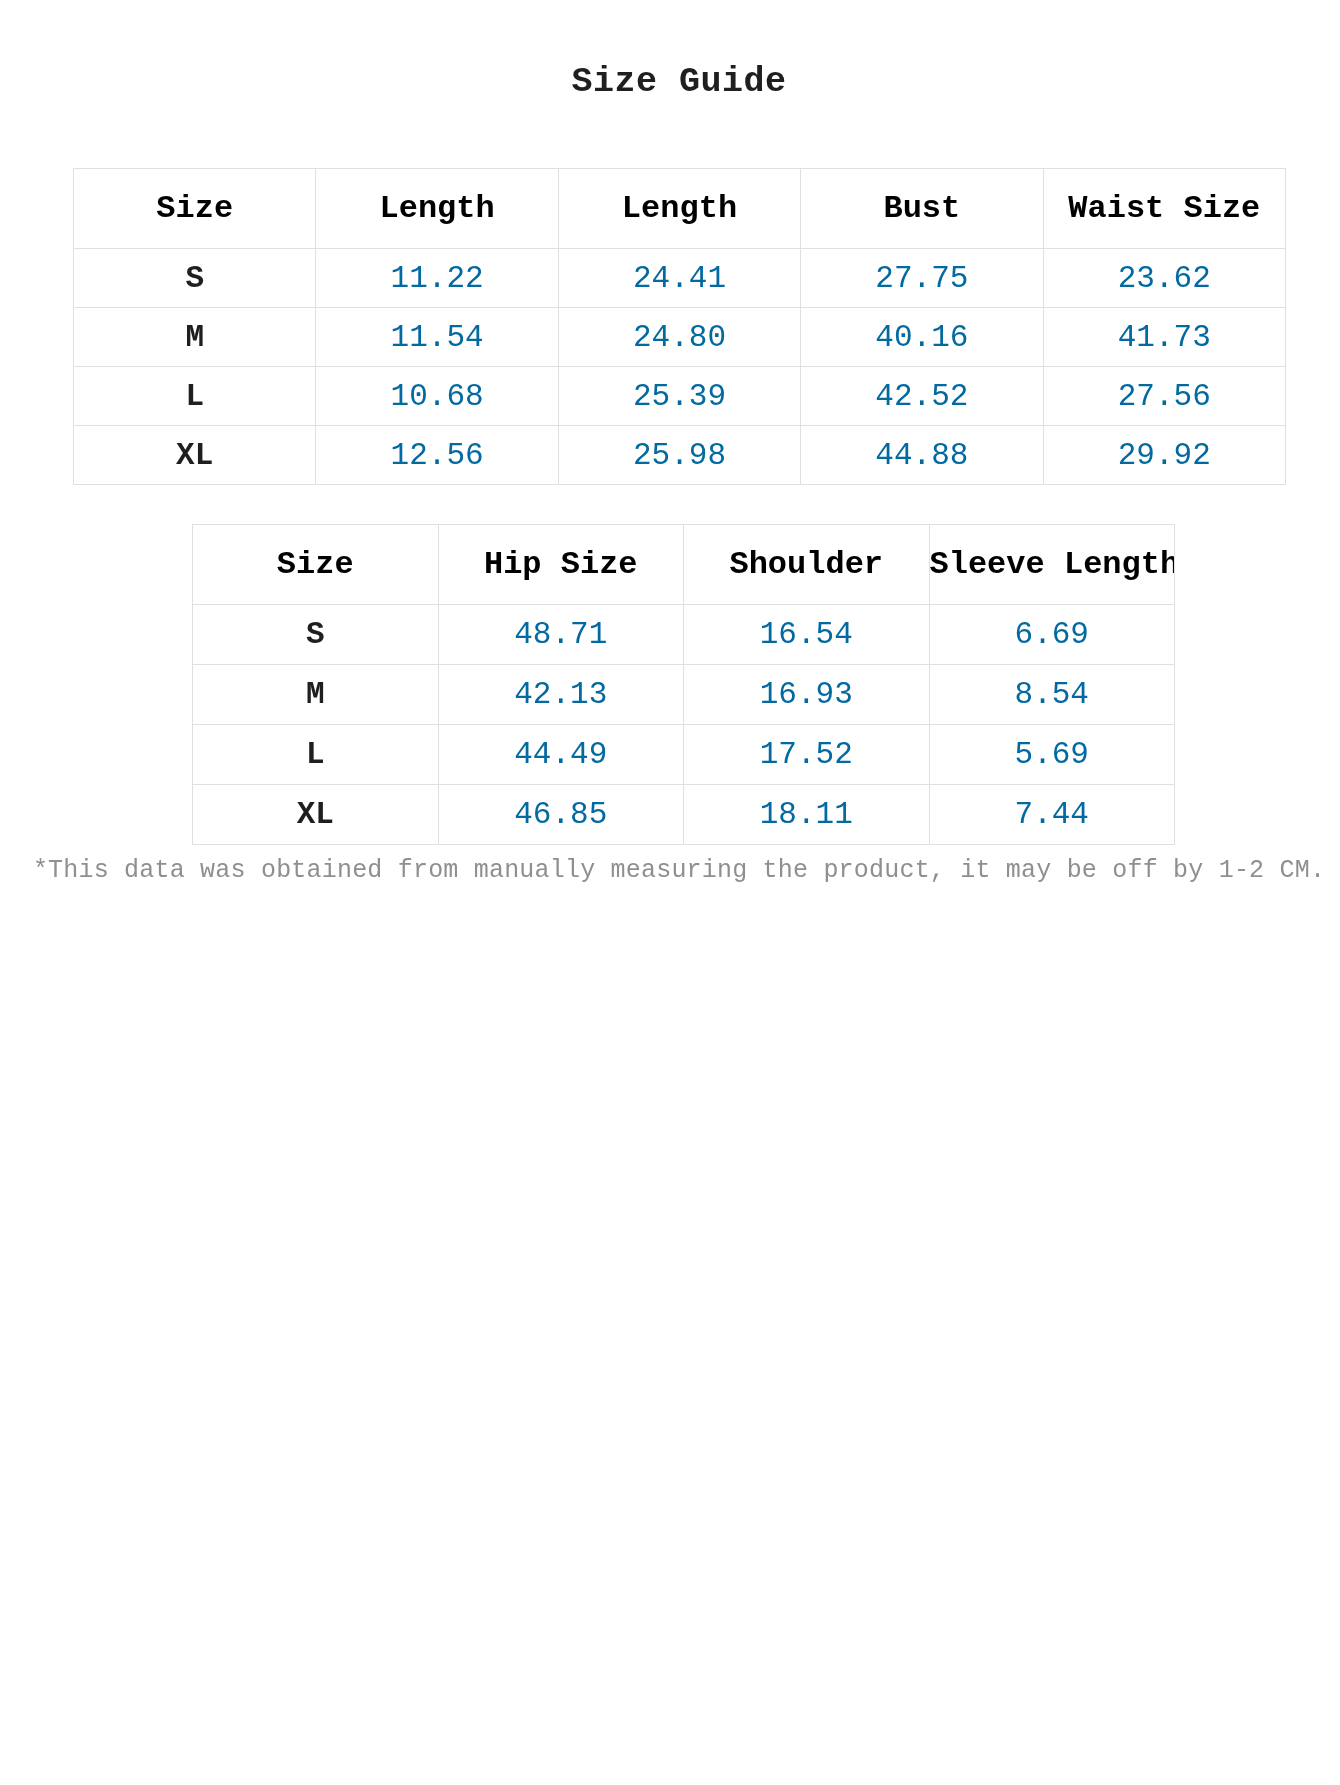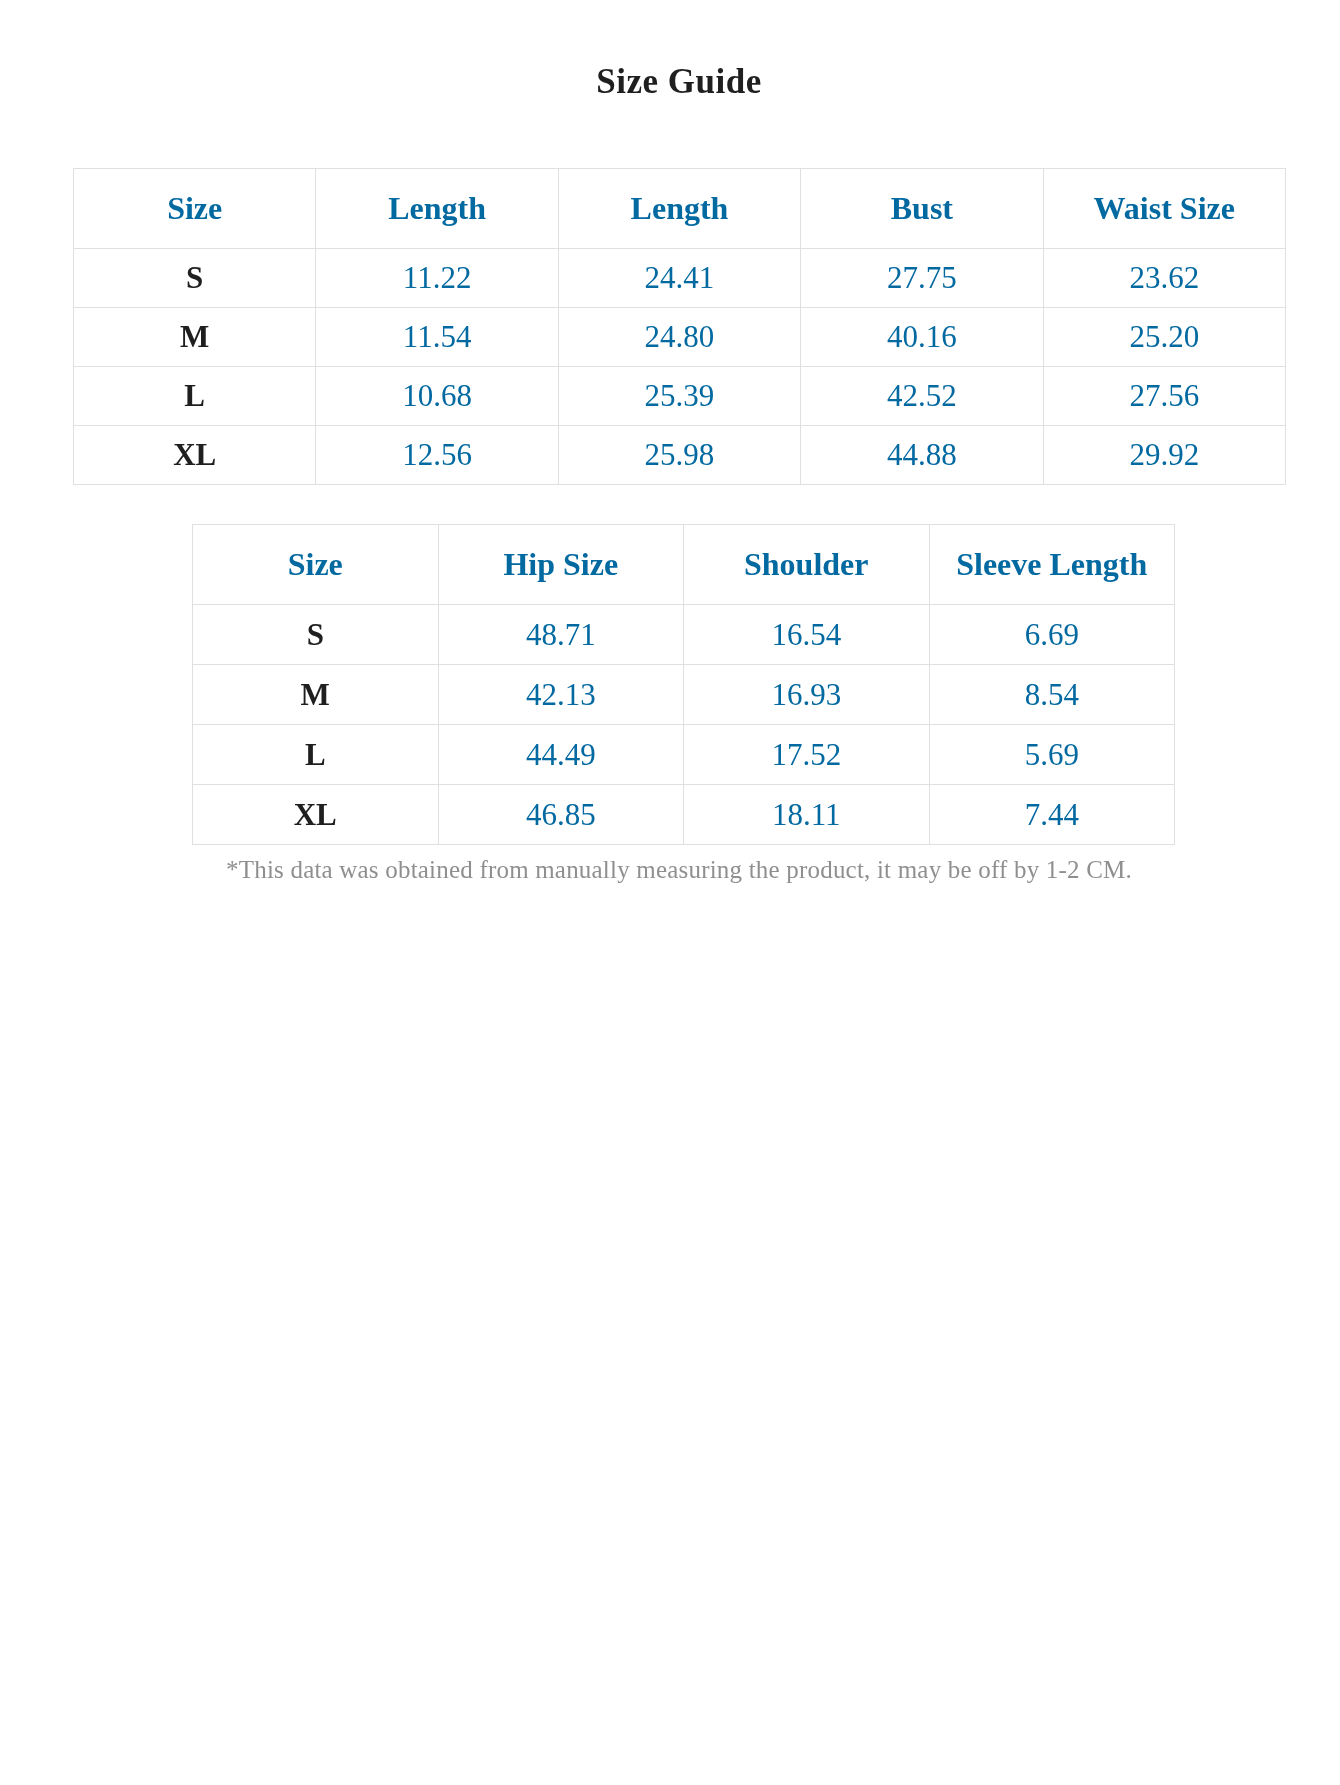--- a/index.html
+++ b/index.html
@@ -2,21 +2,21 @@
 <html><head>
 <meta charset="utf-8">
 <style>
   * { margin: 0; padding: 0; box-sizing: border-box; }
   html, body { background: #ffffff; }
   .page {
     position: relative;
     width: 1340px;
     height: 1785px;
     background: #ffffff;
-    font-family: Liberation Serif, serif;
+    font-family: Liberation Mono, monospace;
     color: #222222;
     overflow: hidden;
     padding-left: 48px;
   }
   .page-title {
     position: absolute;
     top: 62px;
     left: 0;
     width: 1358px; 
     text-align: center;
@@ -34,21 +34,21 @@
     border: 1px solid #e0e0e0;
     text-align: center;
     vertical-align: middle;
     overflow: hidden;
     white-space: nowrap;
   }
   th {
     height: 80px;
     font-size: 32px;
     font-weight: bold;
-    color: #0369a1;
+    color: #000000;
   }
   td {
     height: 59px;
     font-size: 31px;
     font-weight: normal;
     color: #0369a1;
   }
   td.size-col {
     font-weight: bold;
     color: #1f1f1f;
@@ -100,21 +100,21 @@
         <td>11.22</td>
         <td>24.41</td>
         <td>27.75</td>
         <td>23.62</td>
       </tr>
       <tr>
         <td class="size-col">M</td>
         <td>11.54</td>
         <td>24.80</td>
         <td>40.16</td>
-        <td>25.20</td>
+        <td>41.73</td>
       </tr>
       <tr>
         <td class="size-col">L</td>
         <td>10.68</td>
         <td>25.39</td>
         <td>42.52</td>
         <td>27.56</td>
       </tr>
       <tr>
         <td class="size-col">XL</td>

